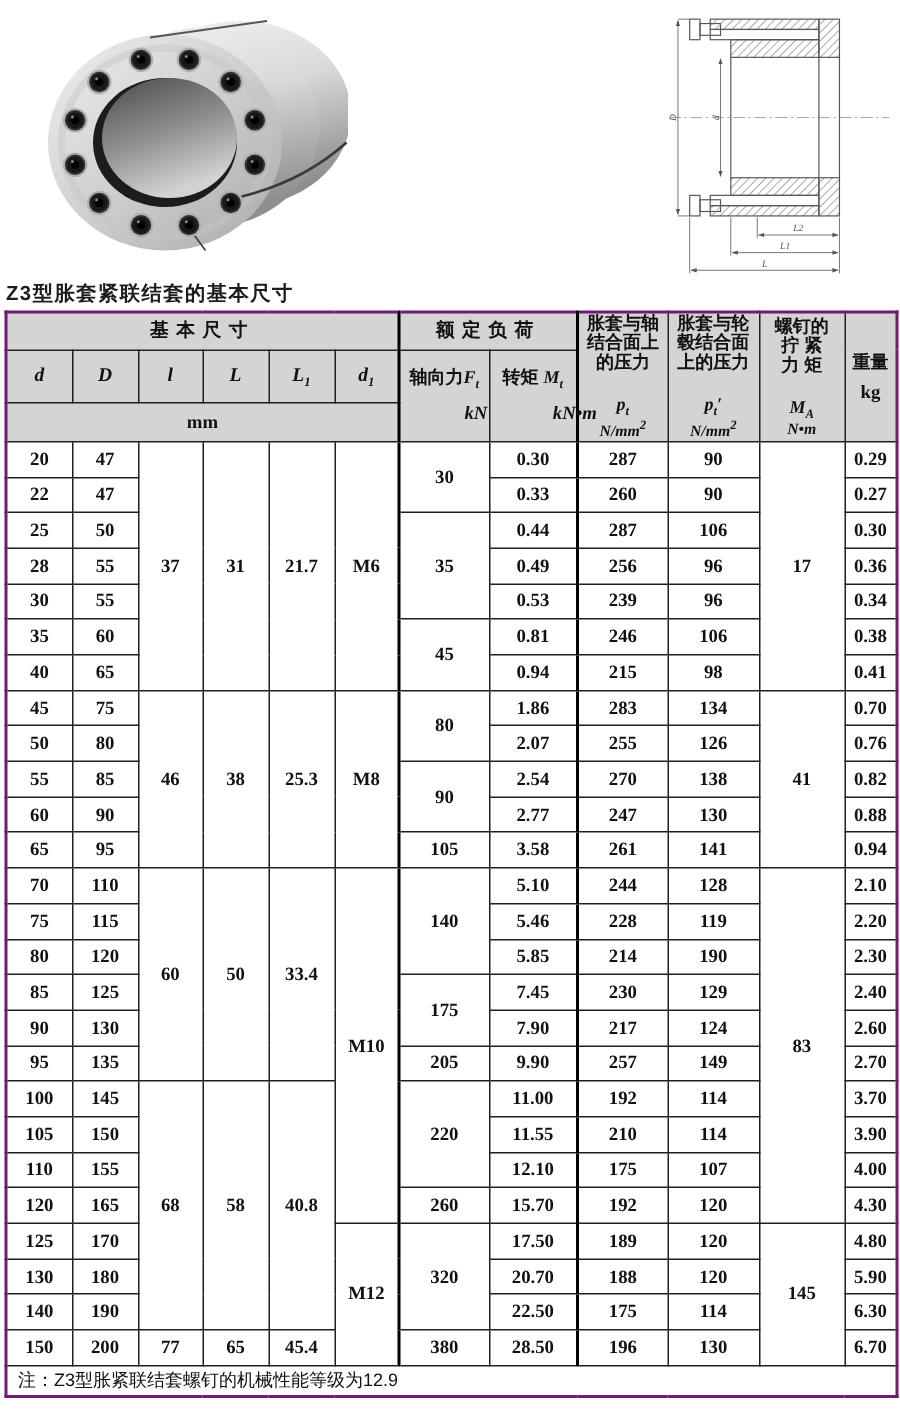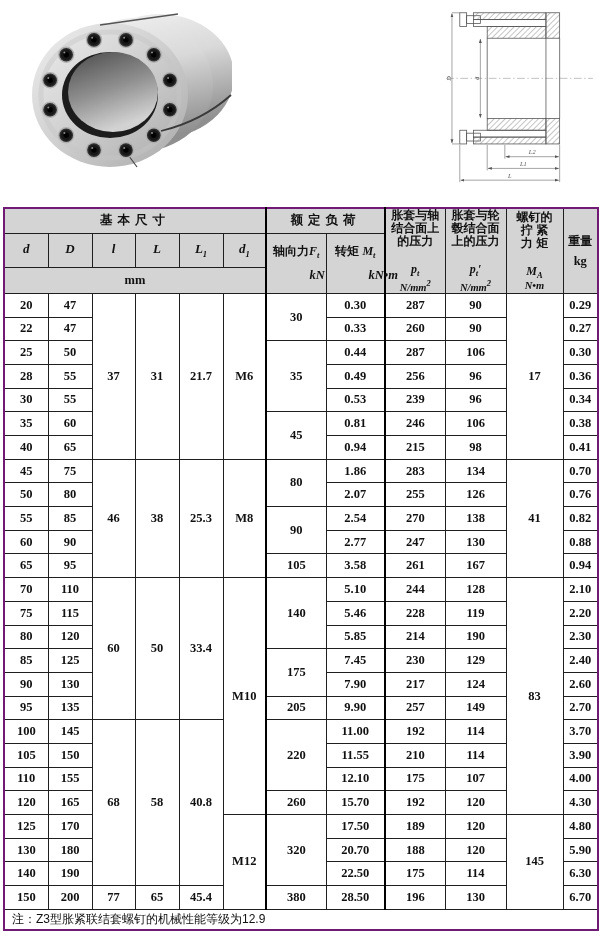--- a/index.html
+++ b/index.html
@@ -130,20 +130,21 @@
       <line x1="45" y1="170" x2="117" y2="170" marker-start="url(#arr)" marker-end="url(#arr)"></line>
       <line x1="17" y1="182" x2="117" y2="182" marker-start="url(#arr)" marker-end="url(#arr)"></line>
     </g>
     <text class="dimtext" x="5" y="80" text-anchor="middle" transform="rotate(-90 5 78)">D</text>
     <text class="dimtext" x="34" y="80" text-anchor="middle" transform="rotate(-90 34 78)">d</text>
     <text class="dimtext" x="90" y="155.5" text-anchor="middle">L2</text>
     <text class="dimtext" x="81" y="167.5" text-anchor="middle">L1</text>
     <text class="dimtext" x="67" y="179.5" text-anchor="middle">L</text>
   </svg>
 
+  <div class="title">Z3型胀套紧联结套的基本尺寸</div>
 
   <table class="spec">
     <colgroup>
       <col style="width:44px">
         <col style="width:44px">
         <col style="width:43px">
         <col style="width:44px">
       <col style="width:44px">
         <col style="width:43px">
         <col style="width:60px">
@@ -307,21 +308,21 @@
           <td class="bl2">247</td>
           <td>130</td>
           <td>0.88</td>
         </tr>
     <tr class="dr">
           <td>65</td>
           <td>95</td>
           <td class="bl2">105</td>
           <td>3.58</td>
           <td class="bl2">261</td>
-          <td>167</td>
+          <td>141</td>
           <td>0.94</td>
         </tr>
 
     <tr class="dr">
           <td>70</td>
           <td>110</td>
           <td rowspan="6">60</td>
           <td rowspan="6">50</td>
           <td rowspan="6">33.4</td>
           <td rowspan="10">M10</td>

